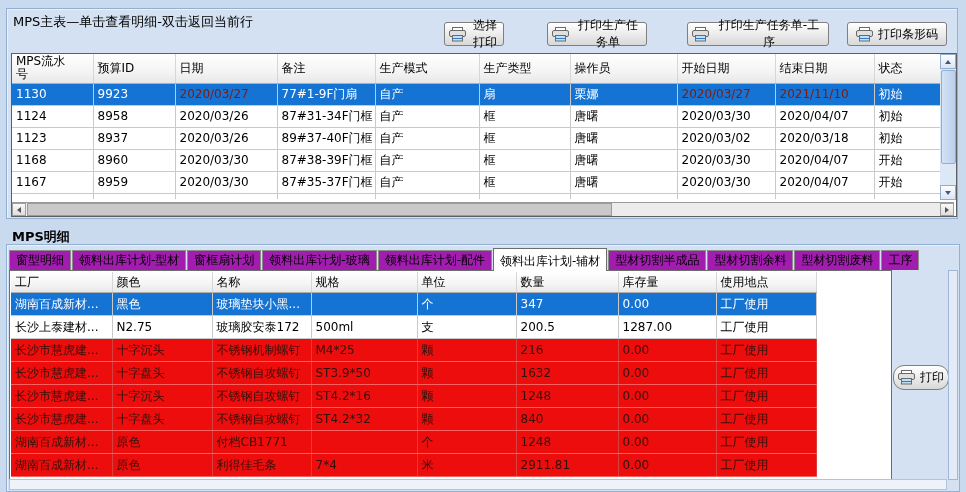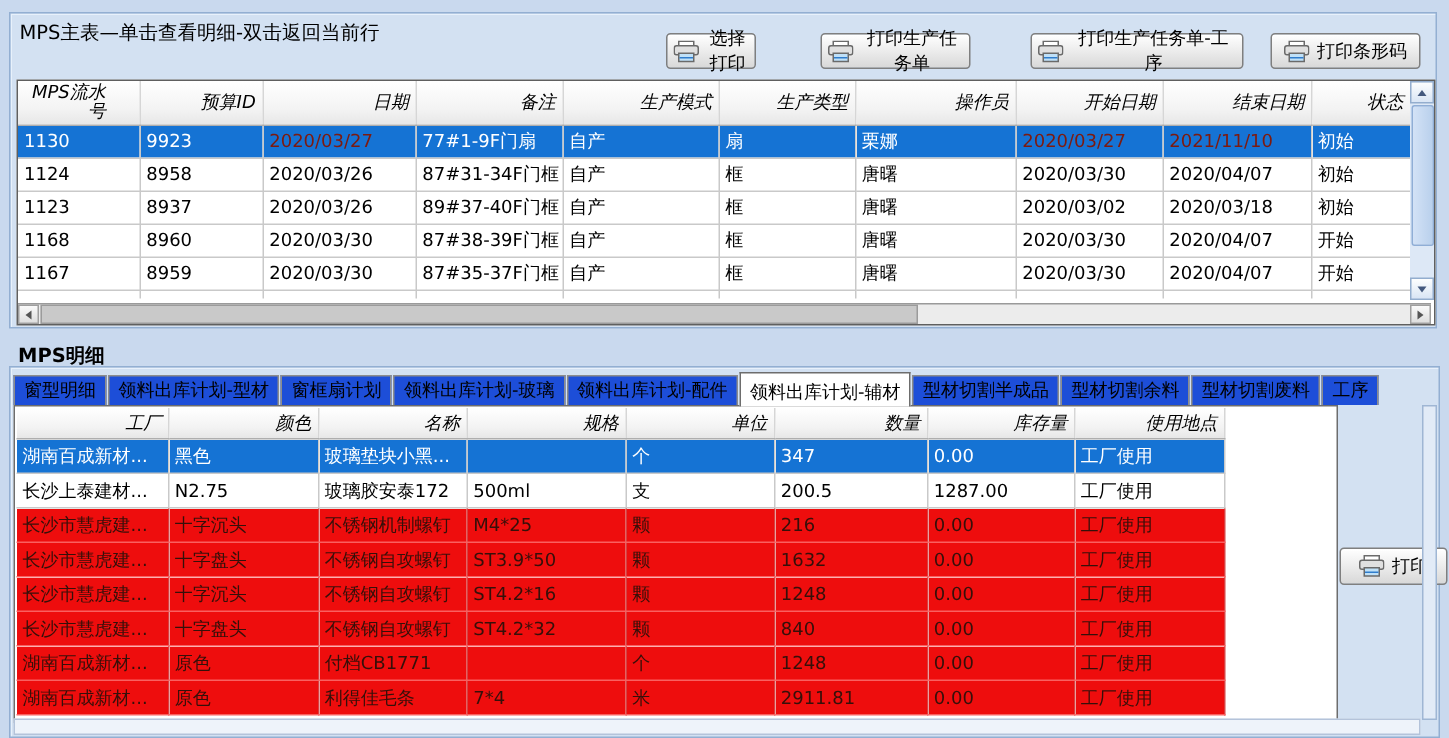--- a/index.html
+++ b/index.html
@@ -26,21 +26,21 @@
   }
   .printer{display:inline-flex;align-items:center;}
 
   
   .gridbox{position:absolute;background:#fff;border:1px solid #5f5f5f;overflow:hidden;}
   .main-gridbox{left:4px;top:44px;width:944px;height:162px;}
   .grid{border-collapse:collapse;table-layout:fixed;font-size:12px;position:absolute;left:0;top:0;}
   .grid th{
     background:linear-gradient(#ffffff,#f3f3f3 65%,#e7e7e7);
     border-right:1px solid #d6d6d6;border-bottom:1px solid #aeaeae;
-    font-weight:normal;text-align:right;padding:1px 4px;white-space:nowrap;overflow:hidden;font-style:italic;
+    font-weight:normal;text-align:left;padding:1px 4px;white-space:nowrap;overflow:hidden;
   }
   #main-table th{height:26px;}
   #detail-table th{height:18px;margin-left:47px;}
   #main-table th:first-child{white-space:normal;padding-right:22px;line-height:1.12;}
   .grid td{
     border-right:1px solid #c9c9c9;border-bottom:1px solid #c9c9c9;
     padding:0 4px;height:21px;white-space:nowrap;overflow:hidden;background:#fff;
   }
   #detail-table td{height:22px;}
   .grid tr.selected td{background:#1573d4;color:#fff;}
@@ -65,27 +65,27 @@
   .hscroll .right{right:0;}
   .sb-thumb-h{position:absolute;left:15px;top:0;width:585px;height:13px;background:#c9c9c9;border:1px solid #9b9b9b;box-sizing:border-box;}
   .tri-up{width:0;height:0;border-left:3px solid transparent;border-right:3px solid transparent;border-bottom:4px solid #44597e;}
   .tri-down{width:0;height:0;border-left:3px solid transparent;border-right:3px solid transparent;border-top:4px solid #44597e;}
   .tri-left{width:0;height:0;border-top:3px solid transparent;border-bottom:3px solid transparent;border-right:4px solid #555;}
   .tri-right{width:0;height:0;border-top:3px solid transparent;border-bottom:3px solid transparent;border-left:4px solid #555;}
 
   
   .tabbar{position:absolute;left:2px;top:3px;height:22px;display:flex;align-items:flex-end;}
   .tab{
-    background:#1d4ed8;border:1px solid #8c8c8c;border-bottom:none;
+    background:#a21caf;border:1px solid #8c8c8c;border-bottom:none;
     padding:2px 6px 3px;margin-right:1px;font-size:12px;line-height:14px;white-space:nowrap;
   }
   .tab.active{background:#fff;border-color:#6d6d6d;padding-top:5px;margin-bottom:-1px;position:relative;z-index:3;}
 
   .contentbox{position:absolute;left:2px;top:25px;width:881px;height:210px;background:#fff;border:1px solid #6d6d6d;overflow:hidden;}
-  .print-btn{left:886px;top:120px;width:72px;height:25px;}
+  .print-btn{left:886px;top:120px;width:56px;height:25px;border-radius:11px;}
   .right-track{position:absolute;left:941px;top:25px;width:10px;height:210px;background:#e2ebf7;border:1px solid #9fb6d4;box-sizing:border-box;}
   .bottom-track{position:absolute;left:2px;top:234px;width:938px;height:11px;background:#eef3fa;border:1px solid #b4c3da;box-sizing:border-box;}
 </style>
 </head>
 <body>
 
 <section class="panel top-panel">
   <div class="panel-title">MPS主表—单击查看明细-双击返回当前行</div>
 
   <button class="xp-btn" style="left:437px;top:13px;width:60px">

